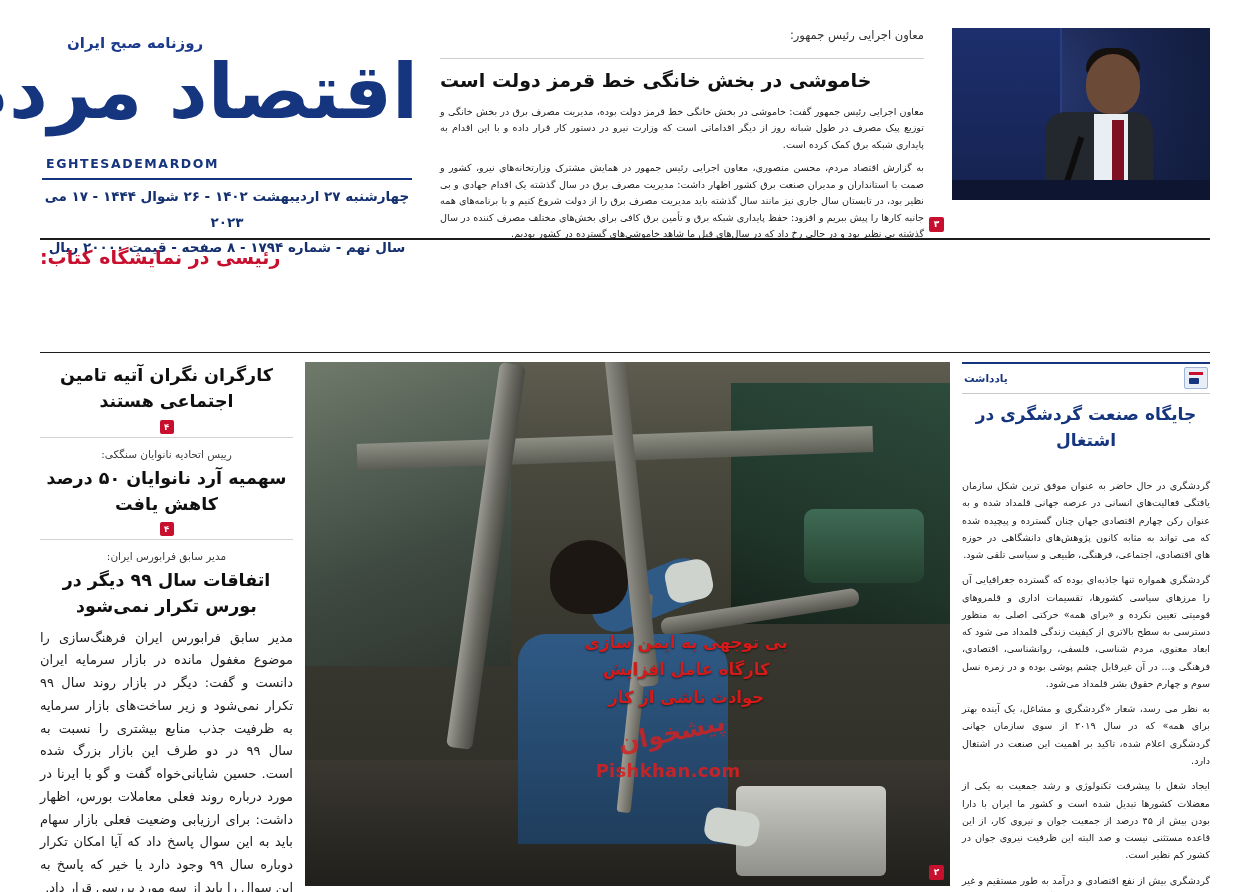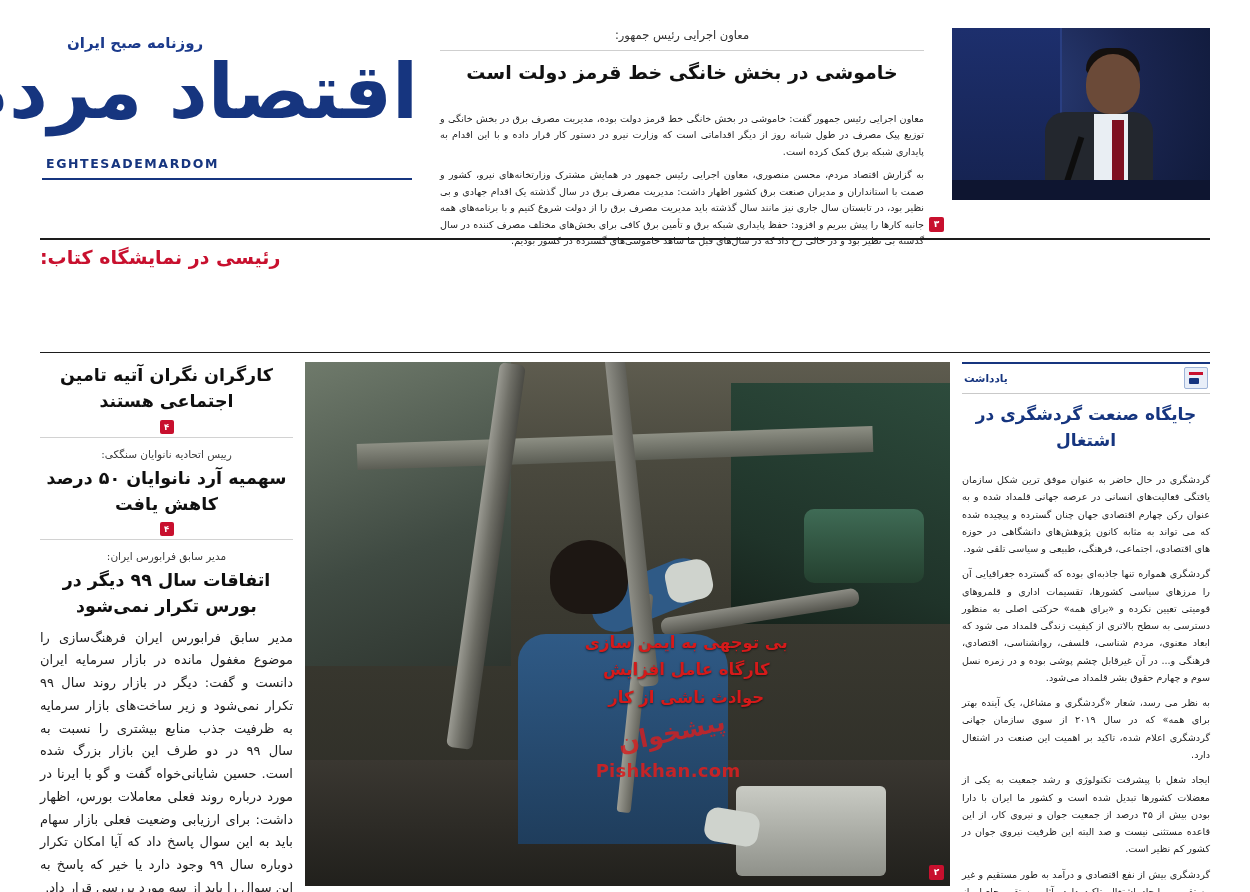--- a/index.html
+++ b/index.html
@@ -93,34 +93,34 @@
   }
 
   
   .lead {
     flex: 1 1 auto;
     direction: rtl;
     padding: 0 14px 0 8px;
     position: relative;
   }
   .lead .kicker {
-    text-align: center;
+    text-align: right;
     font-size: 11.5px;
     color: #333;
     border-bottom: 1px solid #cfcfcf;
-    padding-bottom: 8px;
+    padding-bottom: 16px;
     margin-bottom: 7px;
   }
   .lead .headline {
-    text-align: center;
+    text-align: left;
     font-size: 19px;
     font-weight: bold;
     color: #111;
     line-height: 1.5;
-    margin-bottom: 24px;
+    margin-bottom: 9px;
   }
   .lead .body {
     font-size: 9.6px;
     line-height: 1.72;
     text-align: justify;
     color: #1c1c1c;
   }
   .lead .body p { margin: 0 0 7px 0; }
   .lead-num {
     position: absolute;
@@ -430,21 +430,21 @@
     position: absolute; left: 4px; top: 10px;
     width: 10px; height: 6px; background: #16357f;
     border-radius: 1px;
   }
   .note-title {
     text-align: center;
     color: #16357f;
     font-size: 17px;
     font-weight: bold;
     line-height: 1.5;
-    margin-bottom: 18px;
+    margin-bottom: 24px;
   }
   .note-body {
     font-size: 9.6px;
     line-height: 1.8;
     text-align: justify;
     color: #1b1b1b;
   }
   .note-body p { margin: 0 0 8px 0; }
 </style>
 </head>
@@ -452,20 +452,24 @@
 
 <div class="page">
 
   <div class="masthead">
 
     <div class="logo-block">
       <div class="logo-sub">روزنامه صبح ایران</div>
       <div class="logo-main">اقتصاد مردم</div>
       <div class="logo-latin">EGHTESADEMARDOM</div>
       <div class="logo-rule"></div>
+      <div class="logo-dateline">
+        <div>چهارشنبه ۲۷ اردیبهشت ۱۴۰۲ - ۲۶ شوال ۱۴۴۴ - ۱۷ می ۲۰۲۳</div>
+        <div>سال نهم - شماره ۱۷۹۴ - ۸ صفحه - قیمت ۲۰۰۰۰ ریال</div>
+      </div>
     </div>
 
     <div class="lead">
       <div class="kicker">معاون اجرایی رئیس جمهور:</div>
       <div class="headline">خاموشی در بخش خانگی خط قرمز دولت است</div>
       <div class="body">
         <p>معاون اجرایی رئیس جمهور گفت: خاموشی در بخش خانگی خط قرمز دولت بوده، مدیریت مصرف برق در بخش خانگی و توزیع پیک مصرف در طول شبانه روز از دیگر اقداماتی است که وزارت نیرو در دستور کار قرار داده و با این اقدام به پایداری شبکه برق کمک کرده است.</p>
         <p>به گزارش اقتصاد مردم، محسن منصوری، معاون اجرایی رئیس جمهور در همایش مشترک وزارتخانه‌های نیرو، کشور و صمت با استانداران و مدیران صنعت برق کشور اظهار داشت: مدیریت مصرف برق در سال گذشته یک اقدام جهادی و بی نظیر بود، در تابستان سال جاری نیز مانند سال گذشته باید مدیریت مصرف برق را از دولت شروع کنیم و با برنامه‌های همه جانبه کارها را پیش ببریم و افزود: حفظ پایداری شبکه برق و تأمین برق کافی برای بخش‌های مختلف مصرف کننده در سال گذشته بی نظیر بود و در حالی رخ داد که در سال‌های قبل ما شاهد خاموشی‌های گسترده در کشور بودیم.</p>
       </div>
       <div class="lead-num">۳</div>

